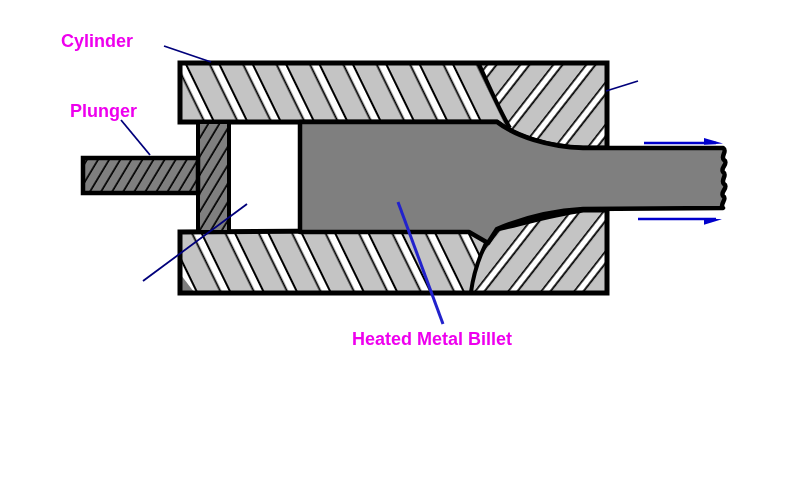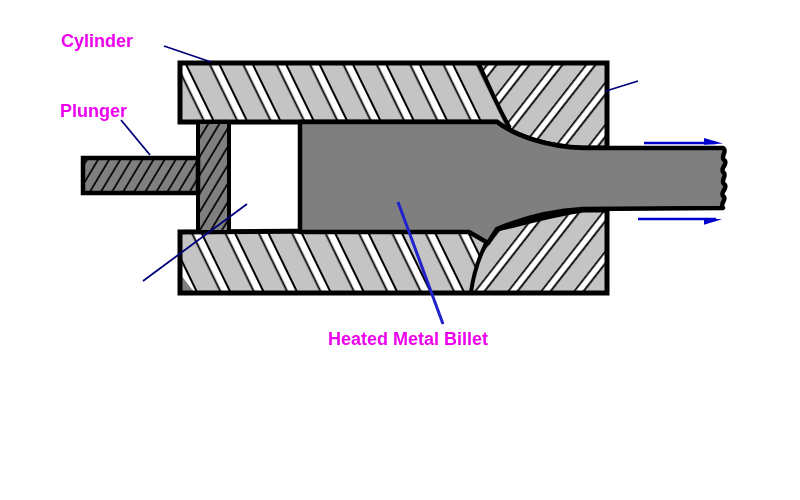--- a/index.html
+++ b/index.html
@@ -14,23 +14,23 @@
   .lbl{
     position:absolute;
     font-weight:bold;
     font-size:18px;
     line-height:23px;
     color:#EE00EE;
     white-space:pre;
     letter-spacing:0px;
   }
   .lbl-cylinder{left:61px;top:30px;}
-  .lbl-plunger{left:60px;top:100px;text-align:right;}
+  .lbl-plunger{left:70px;top:100px;text-align:right;}
   .lbl-dummy{left:64px;top:281px;}
-  .lbl-heated{left:328px;top:328px;}
+  .lbl-heated{left:352px;top:328px;}
   .lbl-extruded{left:617px;top:227px;}
 </style>
 </head>
 <body>
 
 <div class="stage">
 
   <svg width="800" height="500" viewBox="0 0 800 500">
     <defs>
 

